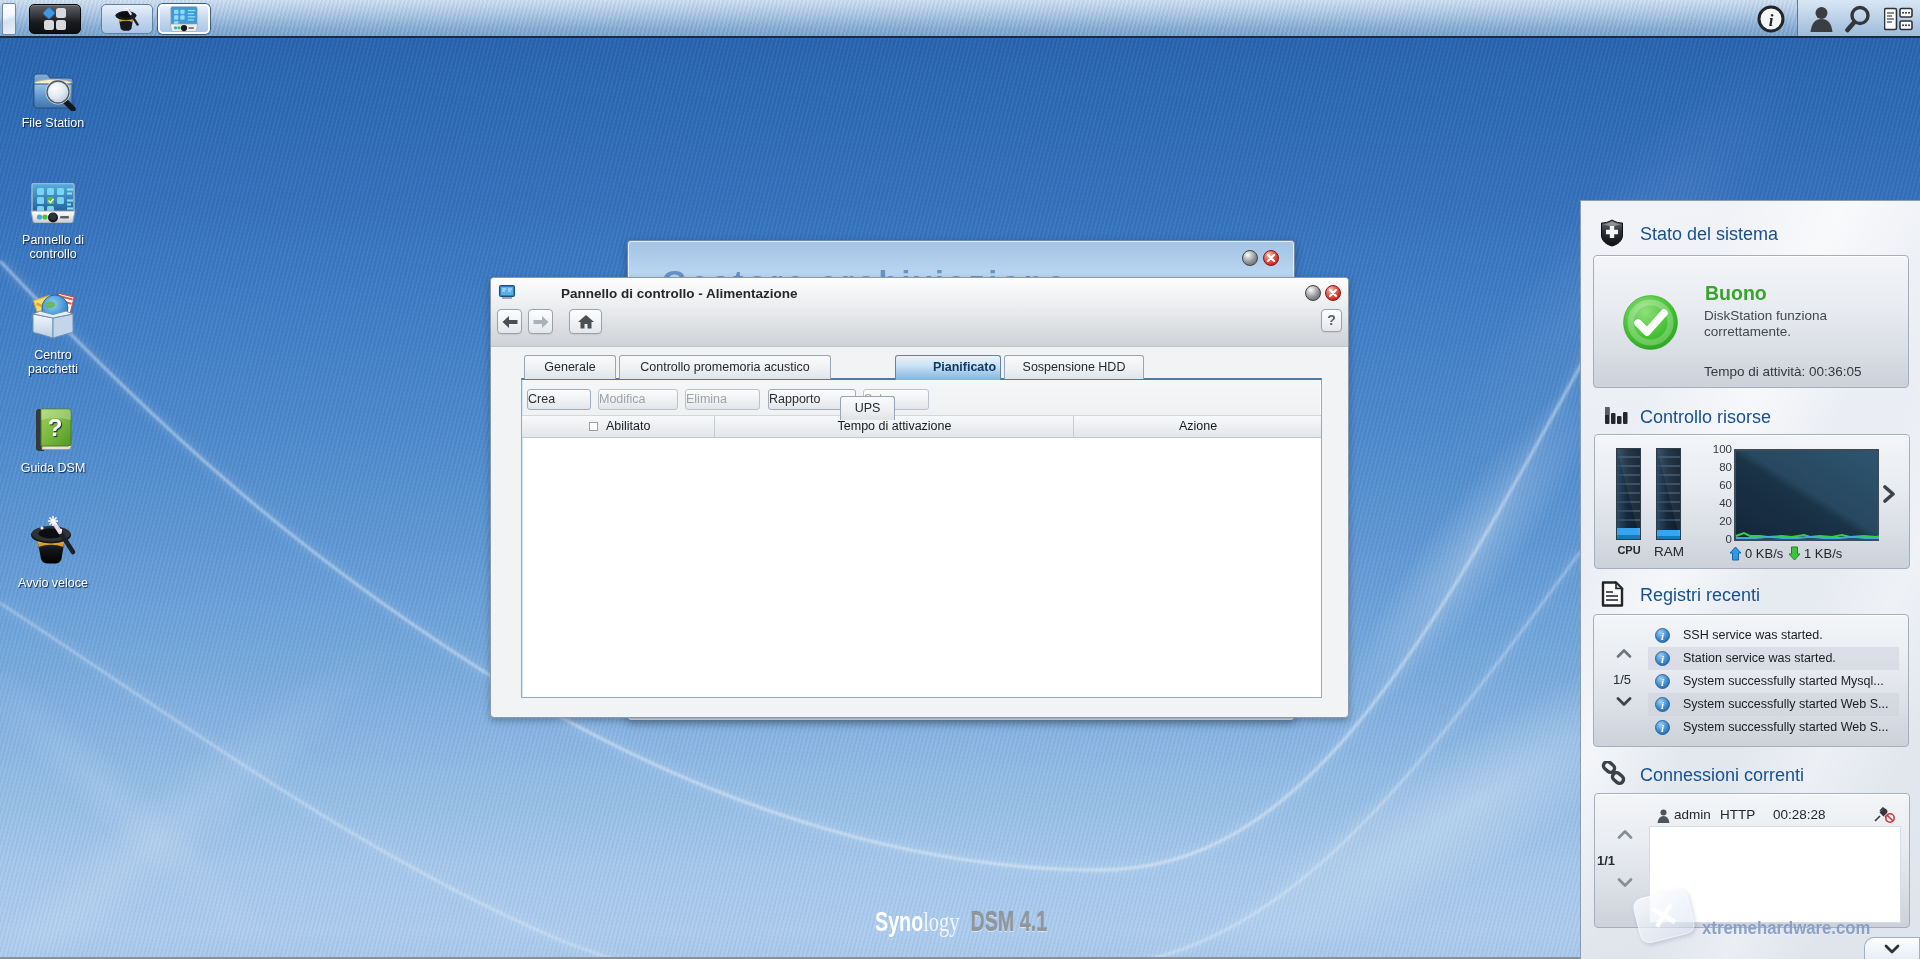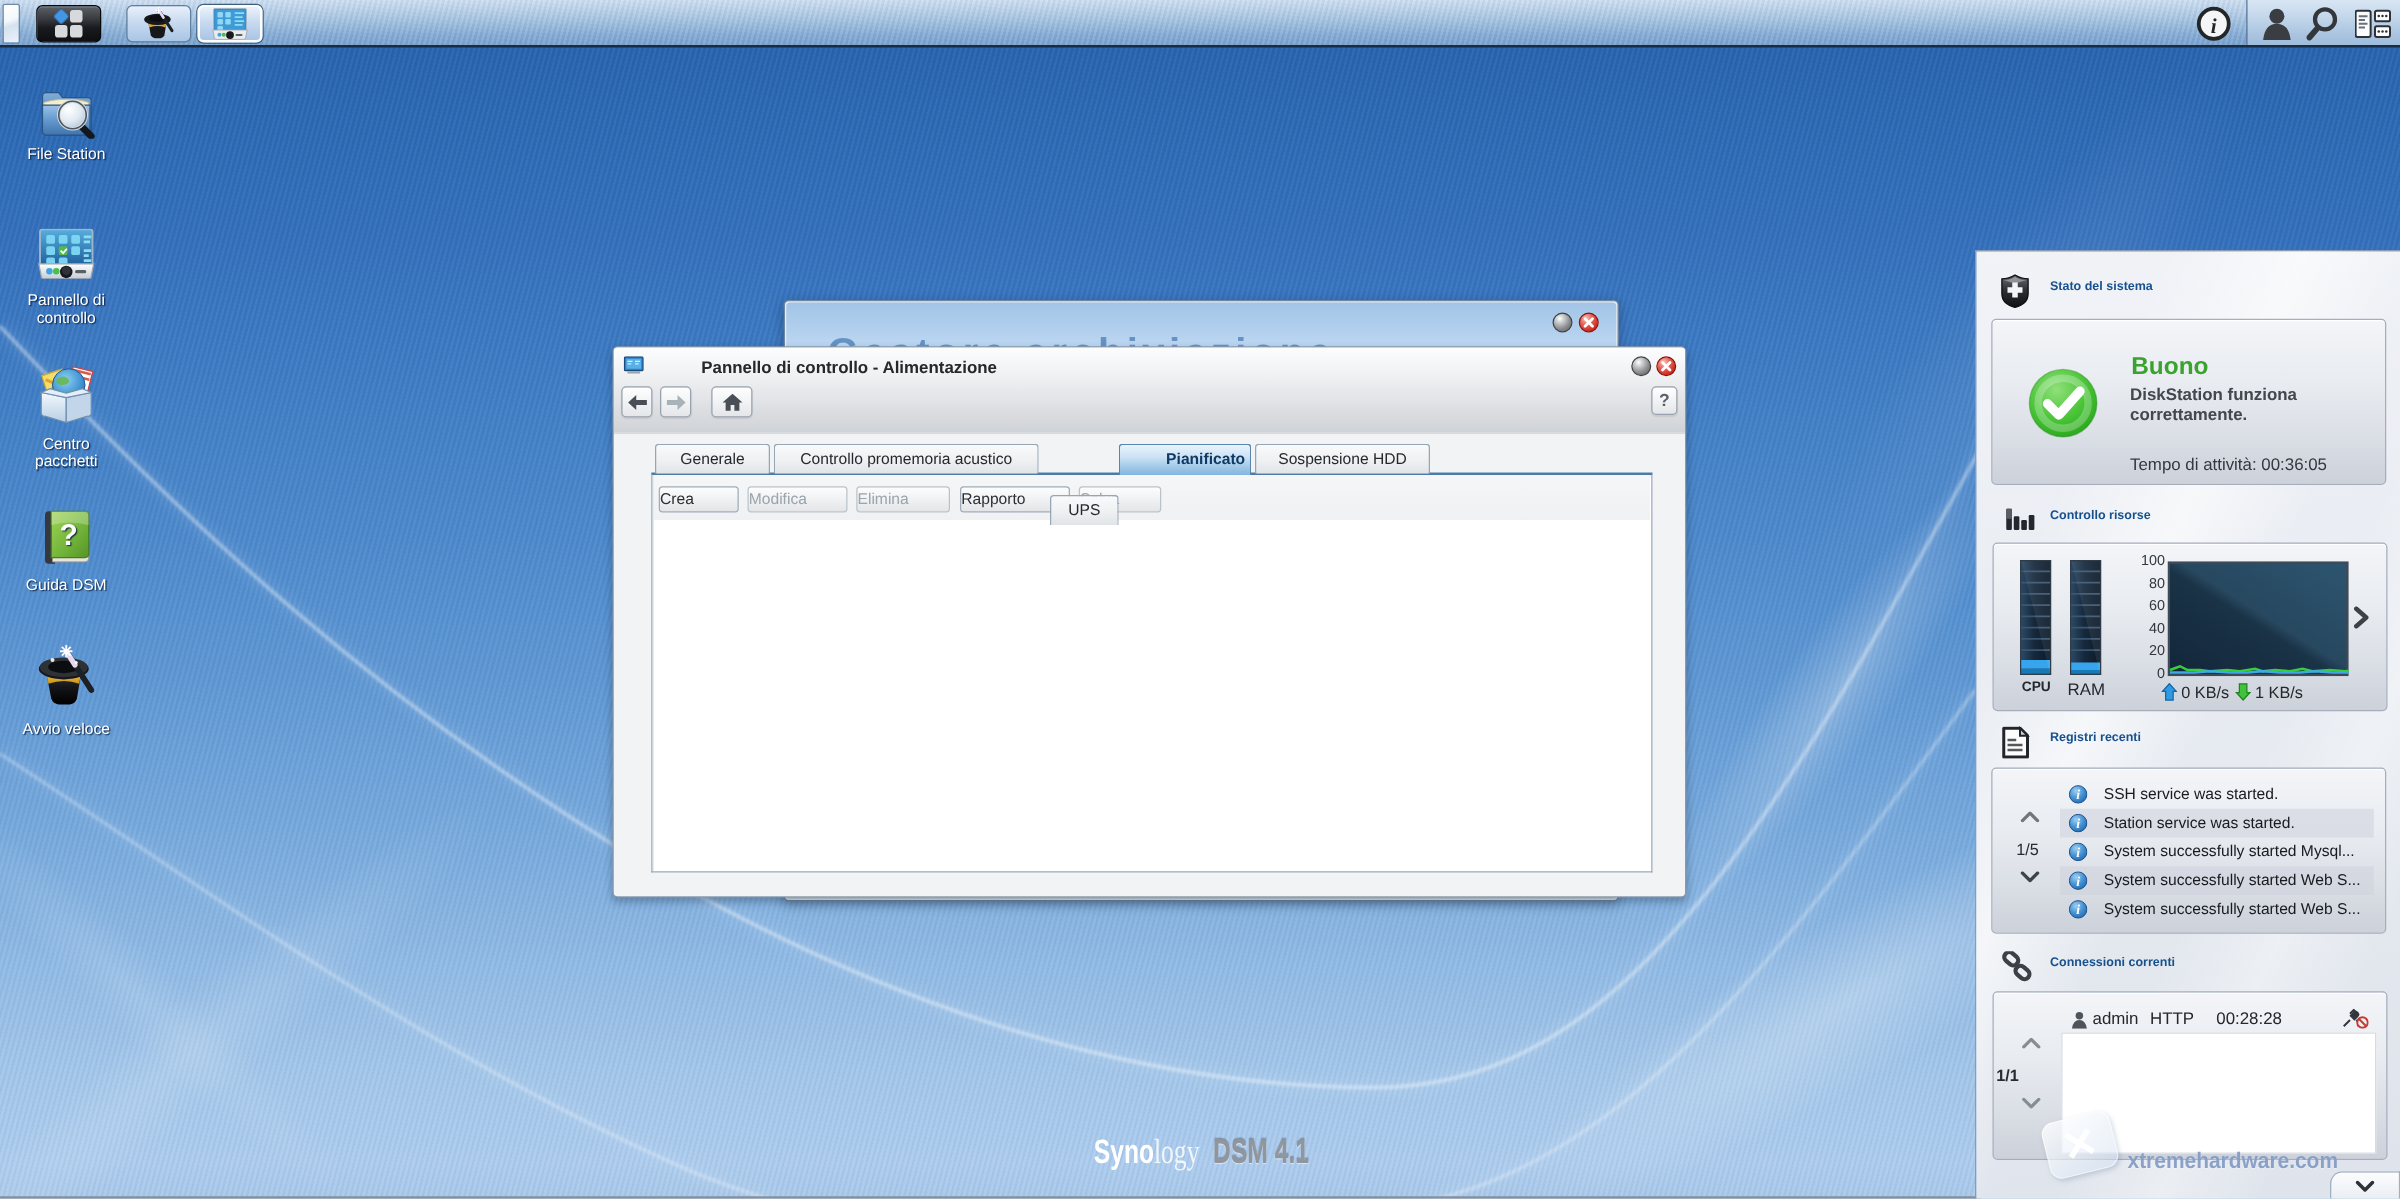--- a/index.html
+++ b/index.html
@@ -73,21 +73,21 @@
   background:linear-gradient(180deg,#f8f9fa 0%,#eef0f2 45%,#e3e6ea 100%);
   border-top:1px solid #d2d7dc; border-bottom:1px solid #c3c9d0; font-size:12.5px; color:#16191d; }
 #ghead .col { position:absolute; top:0; height:21px; line-height:21px; text-align:center; }
 
 #sidebar { position:absolute; left:1580px; top:200px; width:340px; height:759px; z-index:15;
   background:linear-gradient(168deg,#f1f3f7 0%,#eaedf3 35%,#e3e8ef 70%,#dfe4ec 100%);
   border-left:1px solid #8b9cb2; border-top:1px solid #8b9cb2; }
 #sidebar::before { content:""; position:absolute; inset:0;
   background:linear-gradient(115deg, rgba(255,255,255,0) 22%, rgba(255,255,255,.6) 38%, rgba(255,255,255,0) 52%),
              linear-gradient(115deg, rgba(255,255,255,0) 60%, rgba(255,255,255,.35) 72%, rgba(255,255,255,0) 84%); }
-.sb-head { position:absolute; left:59px; font-size:10px; font-weight:bold; color:#17508f; z-index:2; }
+.sb-head { position:absolute; left:59px; font-size:18px; font-weight:normal; color:#17508f; z-index:2; }
 .sb-ico { position:absolute; z-index:2; }
 .sb-box { position:absolute; left:12px; width:316px; border:1px solid #a6aebc; border-radius:4px; z-index:2;
   background:linear-gradient(180deg,#f3f5f8 0%,#e8ebf0 40%,#dbdfe6 70%,#ccd1da 100%);
   box-shadow:inset 0 1px 0 #ffffff; }
 .pgr { position:absolute; font-size:13px; color:#272c31; z-index:3; }
 .logrow { position:absolute; left:54px; width:251px; height:23px; font-size:12.5px; color:#181b1f; line-height:23px; white-space:nowrap; overflow:hidden; }
 .logrow.alt { background:rgba(205,209,220,.55); }
 .logrow svg { position:absolute; left:7px; top:4px; }
 .logrow .t { margin-left:35px; }
 
@@ -337,20 +337,28 @@
   <div class="tab" style="left:349px; width:55px;margin-top:41px;">UPS</div>
   <div class="tab active" style="left:404px; width:106px;">Pianificato</div>
   <div class="tab" style="left:513px; width:140px;">Sospensione HDD</div>
   <div id="tabpanel">
     <div id="btnstrip"></div>
     <div class="gbtn" style="left:5px; width:64px;">Crea</div>
     <div class="gbtn dis" style="left:76px; width:80px;">Modifica</div>
     <div class="gbtn dis" style="left:163px; width:75px;">Elimina</div>
     <div class="gbtn" style="left:246px; width:88px;">Rapporto</div>
     <div class="gbtn dis" style="left:341px; width:66px;">Salva</div>
+    <div id="ghead">
+      <div class="col" style="left:0; width:193px; border-right:1px solid #c6ccd3;">
+            <span style="position:absolute;left:67px;top:6px;width:9px;height:9px;border:1px solid #98a1aa;background:#fff;"></span>
+            <span style="position:absolute;left:84px;">Abilitato</span>
+          </div>
+      <div class="col" style="left:194px; width:358px; border-right:1px solid #c6ccd3;">Tempo di attivazione</div>
+      <div class="col" style="left:553px; width:246px;">Azione</div>
+    </div>
   </div>
 </div>
 
 <div id="sidebar">
   <svg class="sb-ico" style="left:19px; top:18px;" width="24" height="28" viewBox="0 0 24 28">
     <defs>
           <linearGradient id="sh1" x1="0" y1="0" x2="0" y2="1">
             <stop offset="0" stop-color="#6a6e74"></stop>
             <stop offset=".45" stop-color="#2e3136"></stop>
             <stop offset="1" stop-color="#0e0f12"></stop>
@@ -368,21 +376,21 @@
               <stop offset="0" stop-color="#8fe07a"></stop>
               <stop offset=".55" stop-color="#46c234"></stop>
               <stop offset="1" stop-color="#1f9c14"></stop>
             </radialGradient>
           </defs>
       <circle cx="28.5" cy="28.5" r="27" fill="url(#gc1)" stroke="#17891068" stroke-width="1"></circle>
       <circle cx="28.5" cy="28.5" r="20" fill="none" stroke="rgba(255,255,255,.25)" stroke-width="6"></circle>
       <path d="M16 29 l9 9 l17 -19" stroke="#fff" stroke-width="7.5" fill="none" stroke-linecap="round" stroke-linejoin="round"></path>
     </svg>
     <div style="position:absolute;left:111px;top:26px;font-size:19.5px;font-weight:bold;color:#3aa32e;">Buono</div>
-    <div style="position:absolute;left:110px;top:52px;font-size:13.5px;color:#43484e;line-height:16px;font-weight:bold;">DiskStation funziona<br>correttamente.</div>
+    <div style="position:absolute;left:110px;top:52px;font-size:13.5px;color:#43484e;line-height:16px;">DiskStation funziona<br>correttamente.</div>
     <div style="position:absolute;left:110px;top:108px;font-size:13.5px;color:#33383e;">Tempo di attività: 00:36:05</div>
   </div>
   <svg class="sb-ico" style="left:23px; top:202px;" width="24" height="24" viewBox="0 0 24 24">
     <g fill="#24272c">
           <rect x="1" y="4" width="4.5" height="17" rx="1"></rect>
           <rect x="7" y="10" width="4.5" height="11" rx="1"></rect>
           <rect x="13" y="13" width="4.5" height="8" rx="1"></rect>
           <rect x="19" y="9" width="4.5" height="12" rx="1"></rect>
         </g>
     <rect x="1" y="4" width="4.5" height="8" fill="#595e66"></rect>

